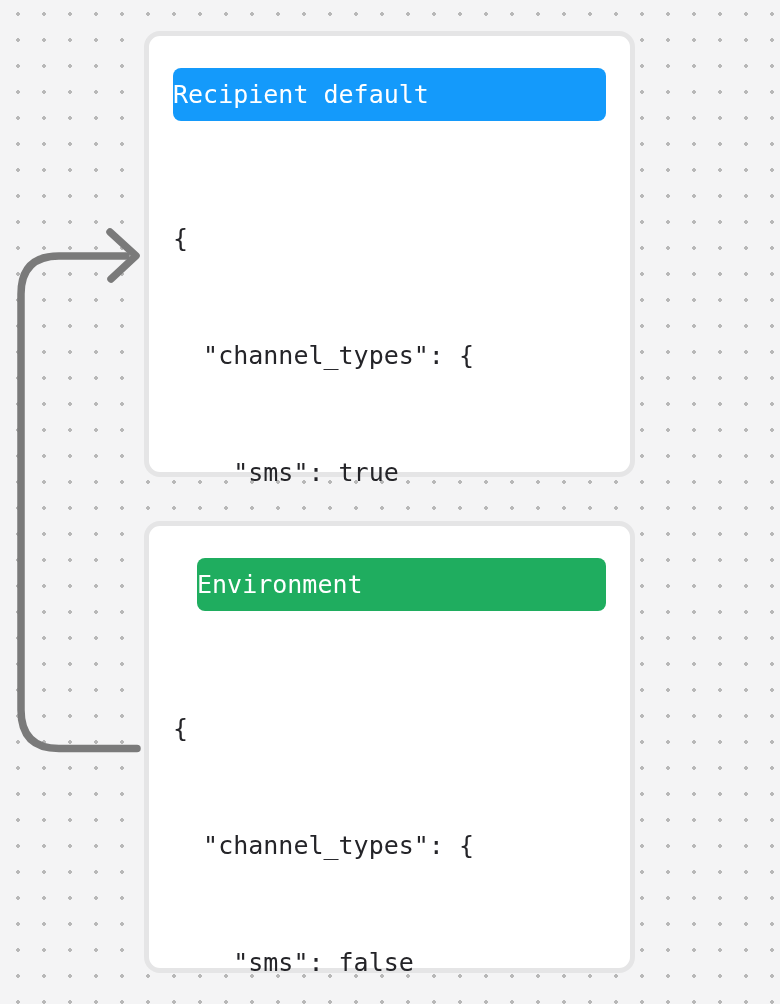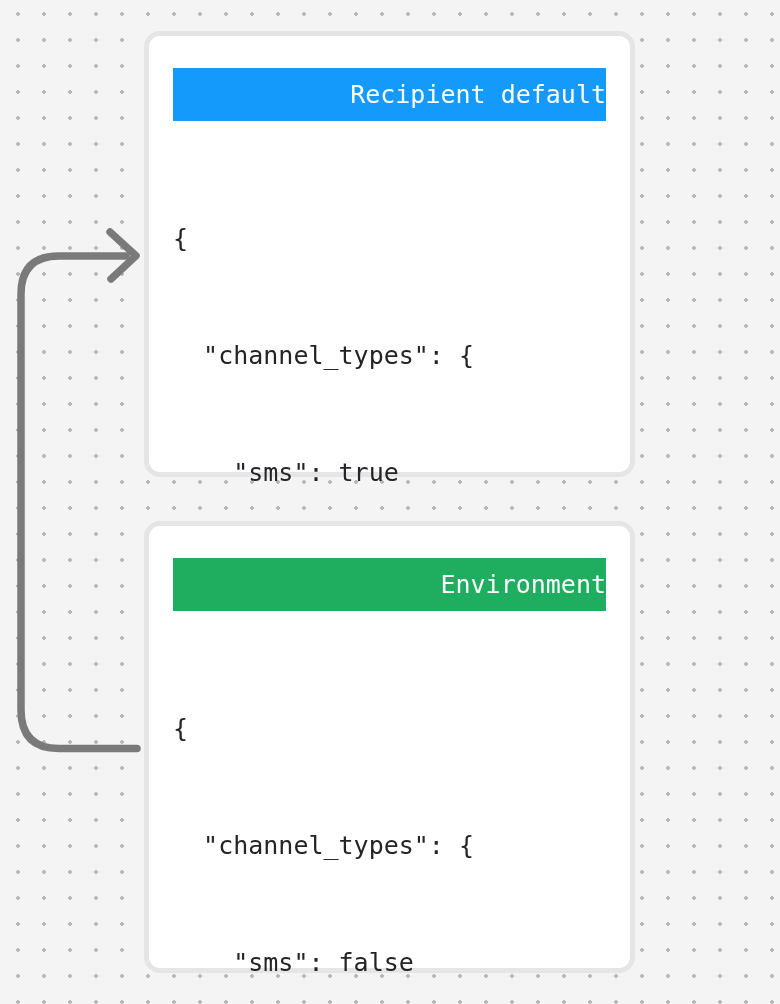--- a/index.html
+++ b/index.html
@@ -39,24 +39,24 @@
     box-sizing: border-box;
     background: #ffffff;
     border: 5px solid #e5e5e6;
     border-radius: 16px;
     padding: 32px 24px 18px 24px;
   }
   .card-top { top: 31px; height: 446px; }
   .card-bottom { top: 521px; height: 452px; }
   .card-header {
     height: 53px;
-    border-radius: 0;
+    border-radius: 8px;
     display: flex;
     align-items: center;
-    justify-content: flex-end;
+    justify-content: flex-start;
     color: #ffffff;
     font-size: 25px;
     letter-spacing: 0;
   }
   .code {
     margin: 20px 0 0 0;
     font-size: 25px;
     line-height: 39px;
     color: #242428;
     white-space: pre;
@@ -87,21 +87,21 @@
       <div class="code-line">    "sms": true</div>
       <div class="code-line">  },</div>
       <div class="code-line em">  "categories": {</div>
       <div class="code-line em">    "collaboration": true</div>
       <div class="code-line">  }</div>
       
     </div>
   </section>
 
   <section class="card card-bottom">
-    <header class="card-header" style="background: rgb(31, 173, 95);">
+    <header class="card-header" style="background: rgb(31, 173, 95); margin-left: 24px;">
       <span>Environment</span>
     </header>
     <div class="code">
       <div class="code-line">{</div>
       <div class="code-line">  "channel_types": {</div>
       <div class="code-line">    "sms": false</div>
       
       
       
       

